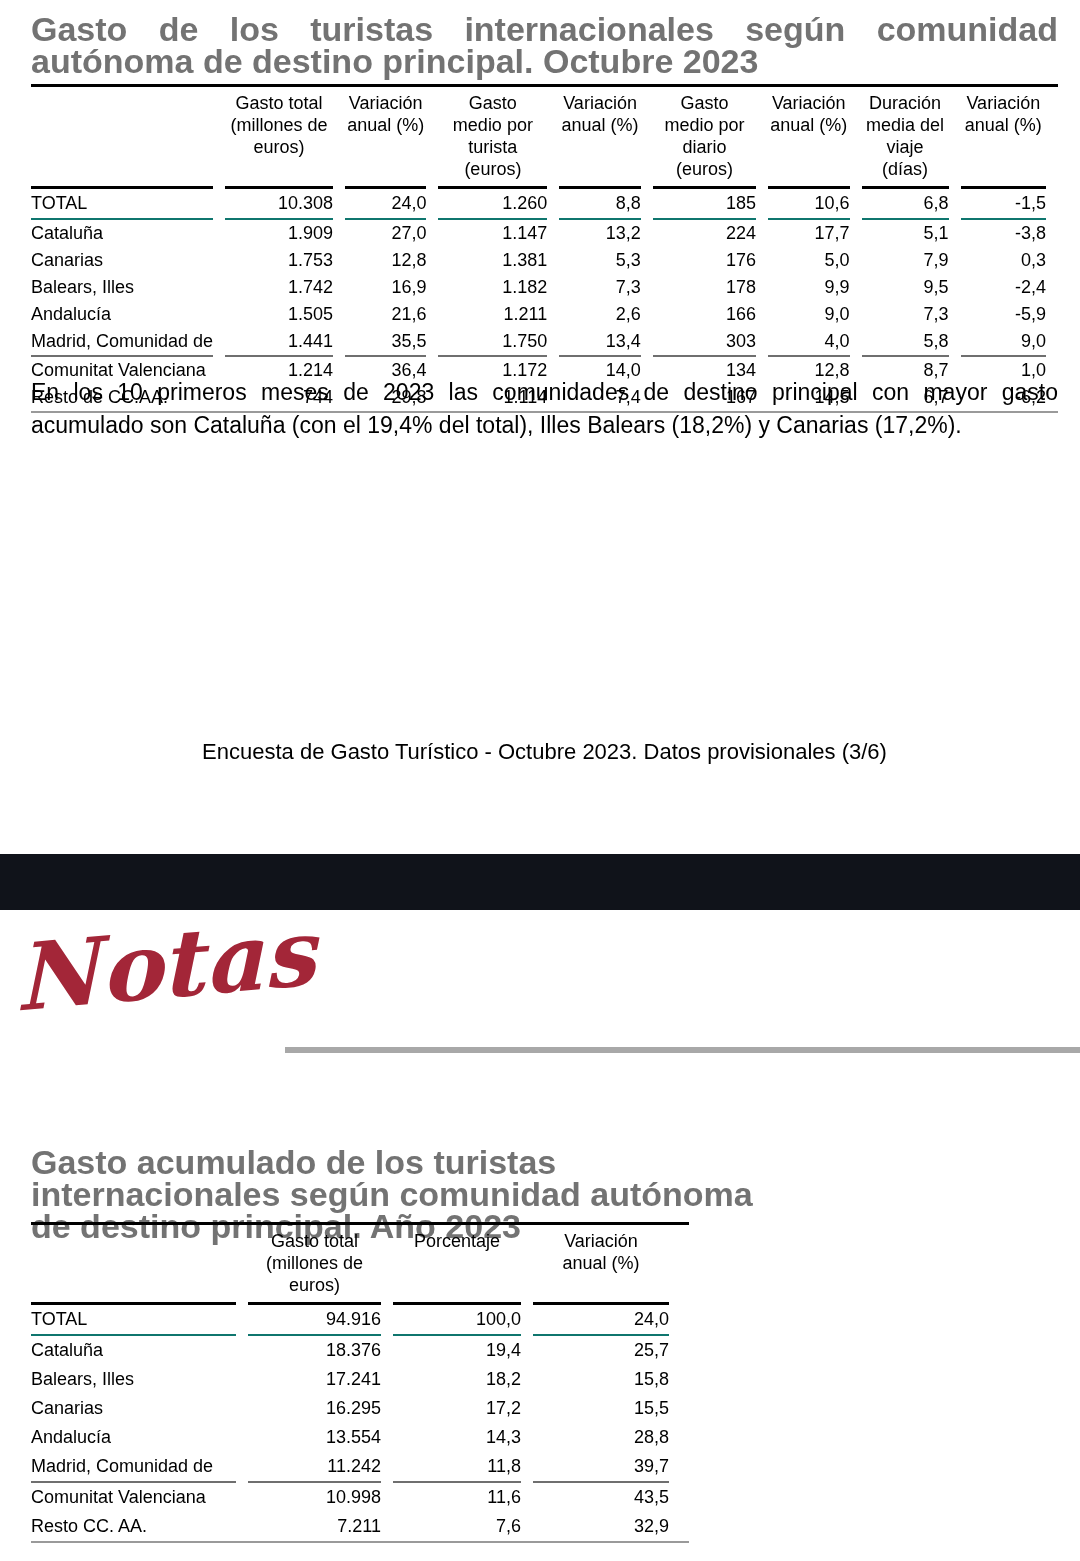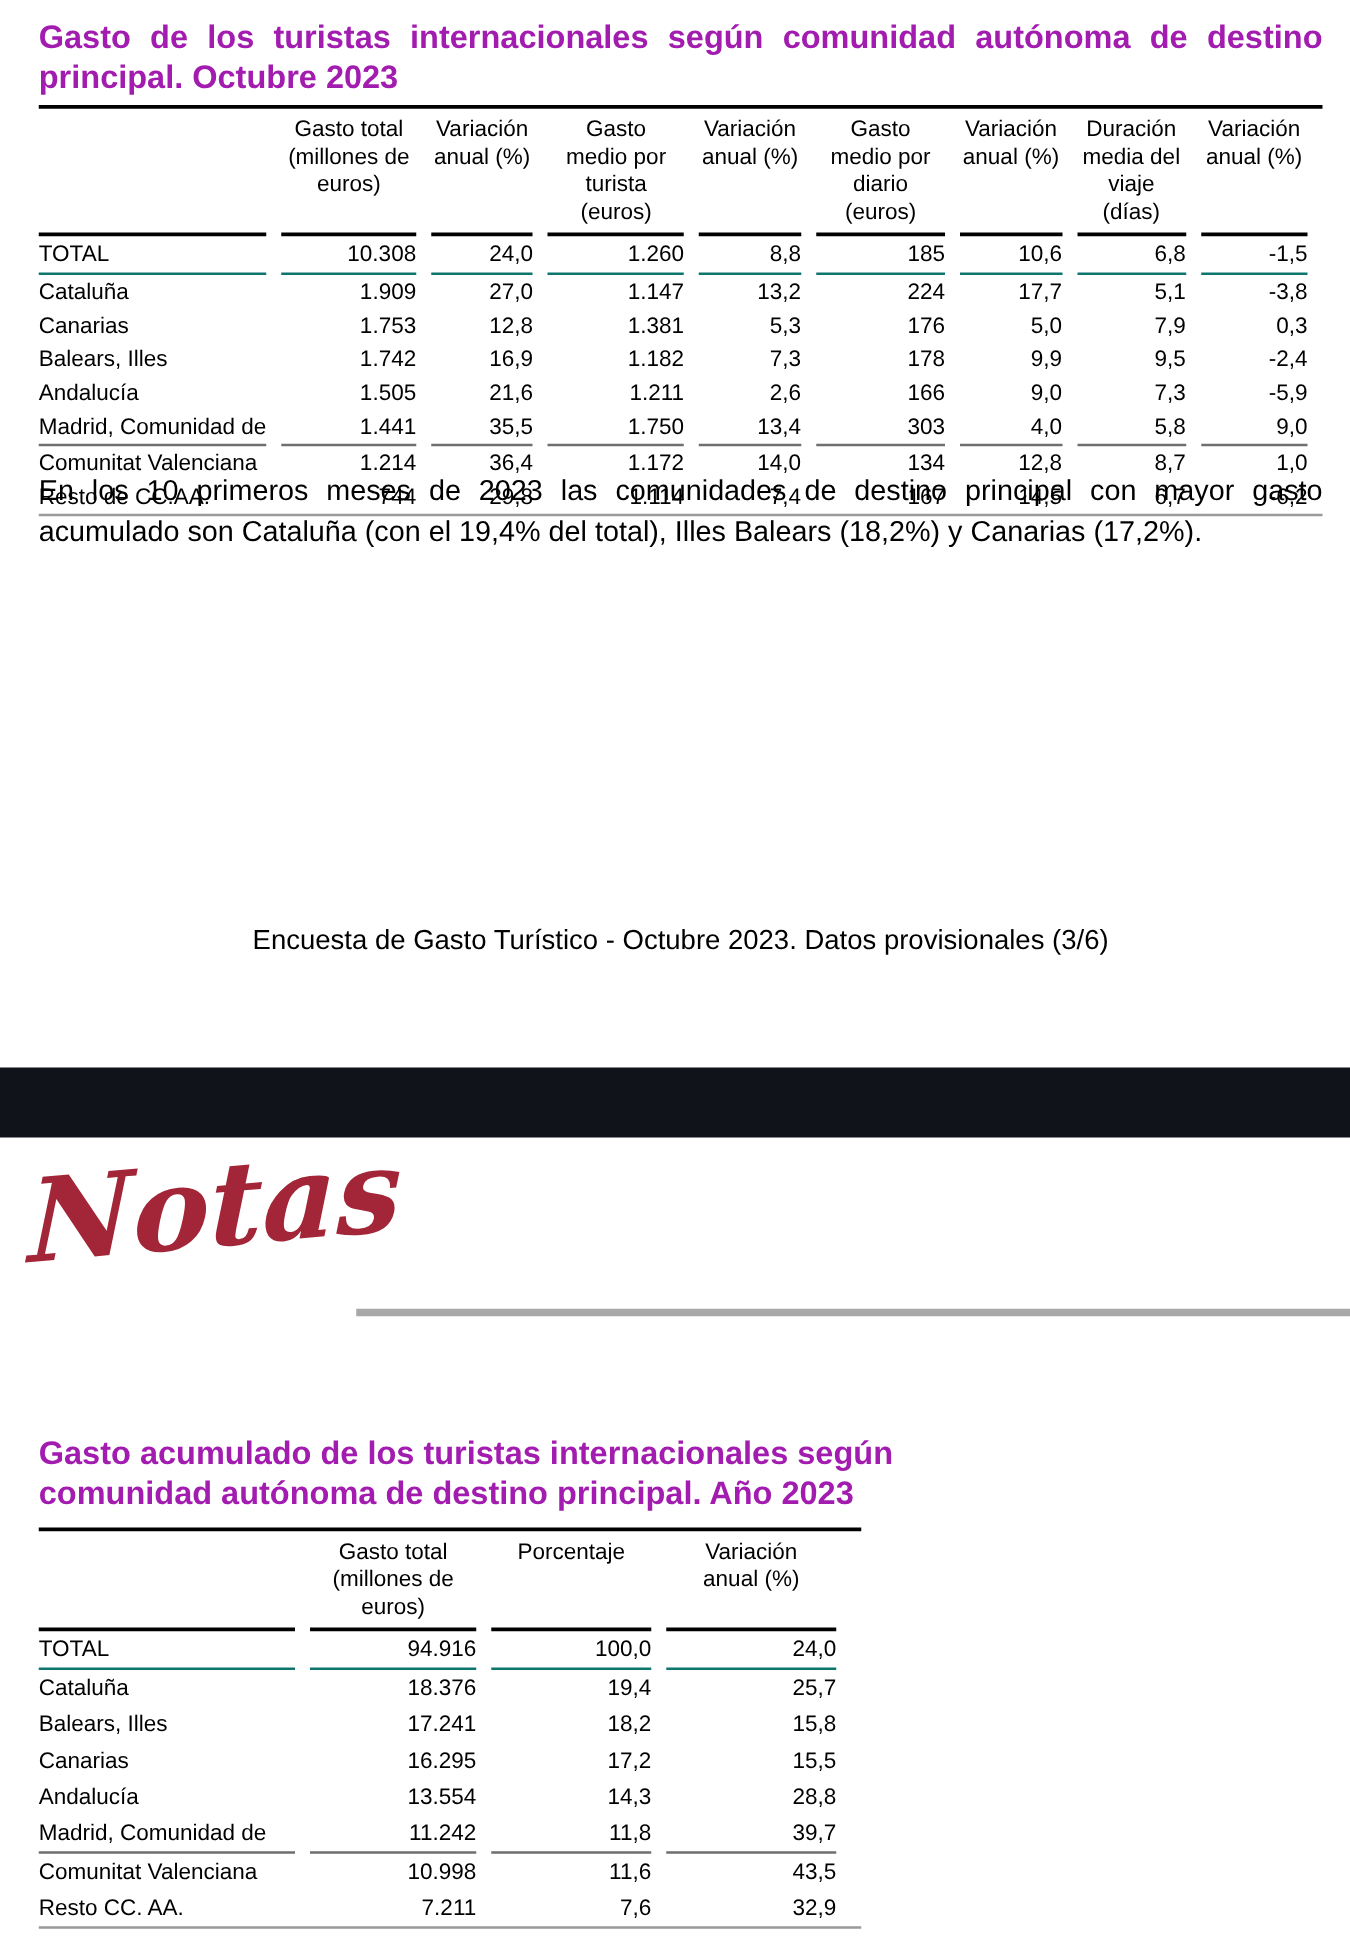--- a/index.html
+++ b/index.html
@@ -6,21 +6,21 @@
   html,body { background:#ffffff; }
   .page {
     position:relative; width:1080px; height:1561px; margin:0 auto;
     background:#ffffff; overflow:hidden;
     font-family:"Liberation Sans", sans-serif; color:#000;
   }
 
   
   .sec-title {
     position:absolute; left:31px; font-weight:bold;
-    font-size:26px; line-height:32px; color:#a21caf;
+    font-size:34px; line-height:32px; color:#737373;
   }
   .sec-title.october { top:13px; width:1027px; text-align:justify; }
   .sec-title.year    { top:1146px; width:760px; }
 
   
   .tbl-wrap { position:absolute; border-top:3px solid #000; border-bottom:2px solid #9a9a9a; }
   .tbl-wrap.october { top:84px; left:31px; width:1027px; }
   .tbl-wrap.year    { top:1222px; left:31px; width:658px; }
 
   table.stat { border-collapse:separate; border-spacing:12px 0; margin-left:-12px; table-layout:fixed; }

